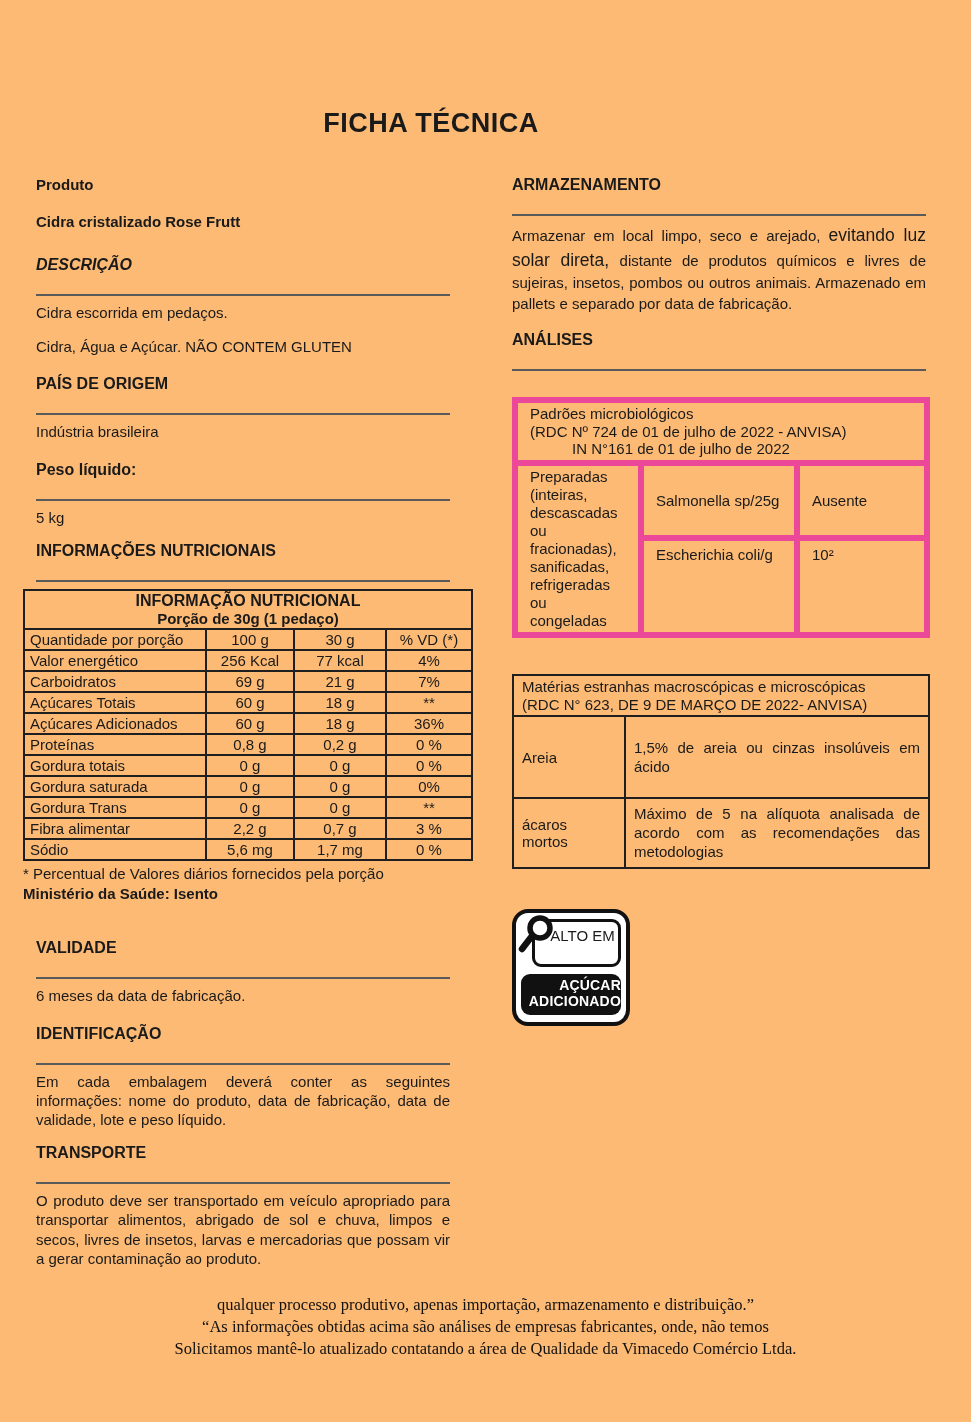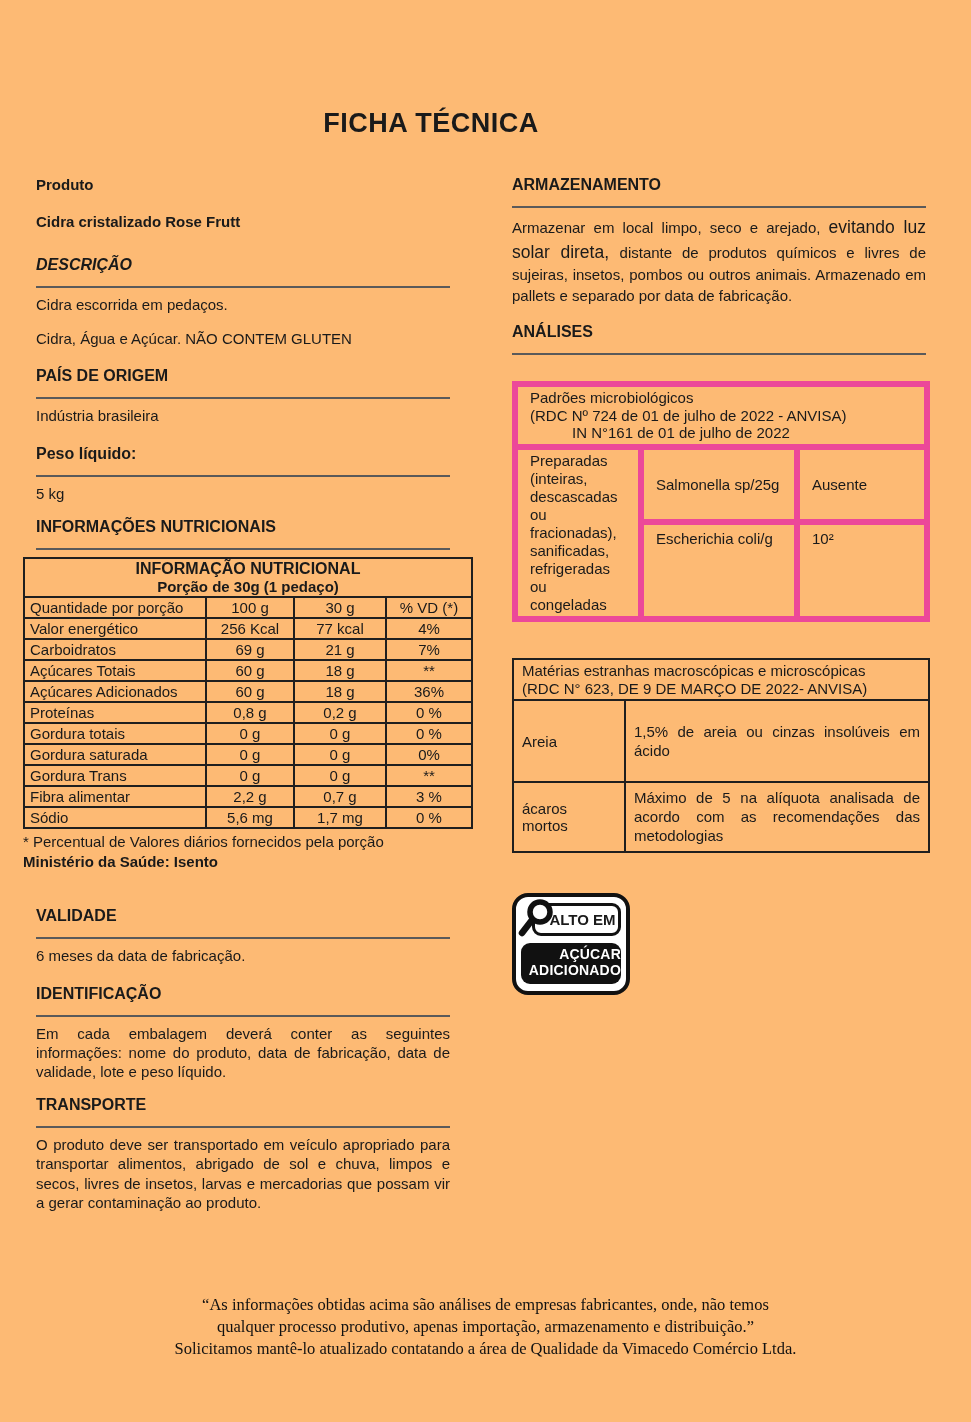--- a/index.html
+++ b/index.html
@@ -14,21 +14,21 @@
   }
   .col { position:absolute; top:176px; }
   .col-left  { left:36px;  width:414px; }
   .col-right { left:512px; width:414px; }
 
   .plabel { font-weight:bold; font-size:15px; }
   .mb20 { margin-bottom:20px; }
   .mb26 { margin-bottom:26px; }
 
   h2.sec {
-    font-size:16px; font-weight:bold; margin:0 0 7px 0; padding-bottom:12px;
+    font-size:16px; font-weight:bold; margin:0 0 7px 0; padding-bottom:20px;
     border-bottom:2px solid #5a5a5a;
   }
   h2.italic { font-style:italic; }
   h2.mt36 { margin-top:36px; }
   p.body { font-size:15px; line-height:1.28; margin:0 0 15px 0; }
   p.tight { margin-bottom:19px; }
   .just { text-align:justify; }
 
   
   table.nutri { border-collapse:collapse; width:448px; margin-left:-13px; table-layout:fixed; }
@@ -62,21 +62,21 @@
   td.val2 { text-align:justify; line-height:1.25; }
 
   
   .badge {
     width:100px; border:4px solid #111; border-radius:16px;
     padding:6px 5px 7px 5px; background:#fff;
   }
   .badge-top { position:relative; margin-bottom:7px; }
   .pill {
     display:block; margin-left:11px; border:3px solid #111; border-radius:9px;
-    font-weight:bold; font-size:15px; text-align:center; padding:5px 1px 5px 13px;
+    font-weight:normal; font-size:15px; text-align:center; padding:5px 1px 20px 13px;
     background:#fff; white-space:nowrap;
   }
   .mag { position:absolute; left:-4px; top:-6px; z-index:2; }
   .badge-bottom {
     background:#111; color:#fff; border-radius:9px; text-align:right;
     font-weight:bold; font-size:14px; line-height:1.12; padding:4px 0 5px 0;
     letter-spacing:.2px;
   }
 
   .footer {
@@ -271,18 +271,18 @@
         <span class="pill">ALTO EM</span>
       </div>
       <div class="badge-bottom">
         <div>AÇÚCAR</div>
         <div>ADICIONADO</div>
       </div>
     </div>
   </div>
 
   <div class="footer">
+    <div>qualquer processo produtivo, apenas importação, armazenamento e distribuição.”</div>
     <div>“As informações obtidas acima são análises de empresas fabricantes, onde, não temos</div>
-    <div>qualquer processo produtivo, apenas importação, armazenamento e distribuição.”</div>
     <div>Solicitamos mantê-lo atualizado contatando a área de Qualidade da Vimacedo Comércio Ltda.</div>
   </div>
 
 </div>
 
 </body></html>

